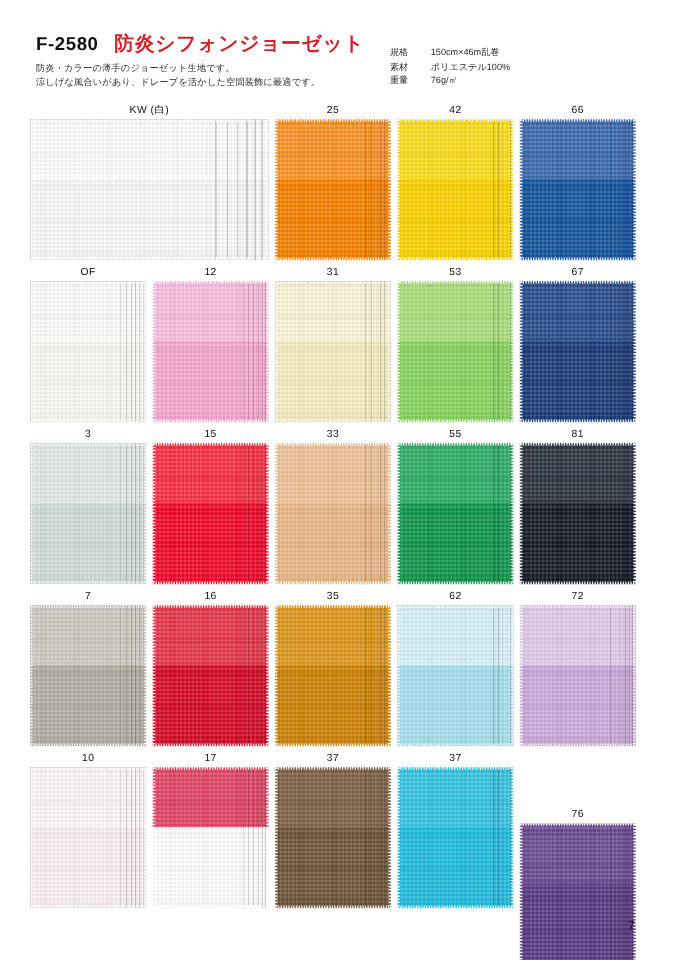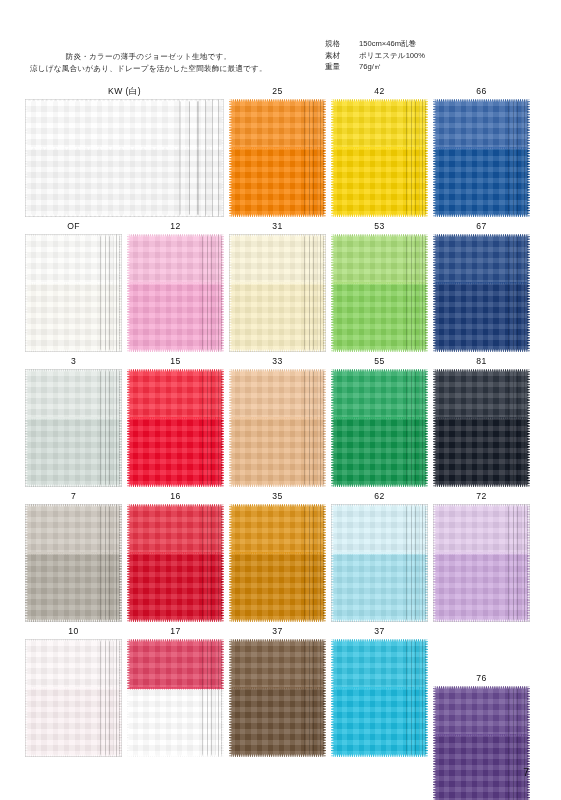--- a/index.html
+++ b/index.html
@@ -45,21 +45,20 @@
     letter-spacing: 0.6px;
   }
   #desc {
     position: absolute;
     left: 30px;
     top: 51px;
     font-size: 7.6px;
     line-height: 11.5px;
     color: #2a2a2a;
     letter-spacing: 0.2px;
-    text-align: center;
   }
   #desc div { white-space: nowrap; }
 
   
   #spec {
     position: absolute;
     left: 325px;
     top: 38px;
     font-size: 7.6px;
     line-height: 11.6px;
@@ -189,20 +188,24 @@
     bottom: 22px;
     font-size: 10.5px;
     color: #111;
   }
 </style>
 </head>
 <body>
 
 <div id="header">
 
+  <div id="title-row">
+    <span id="title-code">F-2580</span>
+    <span id="title-name">防炎シフォンジョーゼット</span>
+  </div>
 
   <div id="desc">
     <div>防炎・カラーの薄手のジョーゼット生地です。</div>
     <div>涼しげな風合いがあり、ドレープを活かした空間装飾に最適です。</div>
   </div>
 
   <div id="spec">
       <div class="spec-row">
         <span class="spec-key">規格</span>
         <span class="spec-val">150cm×46m乱巻</span>

